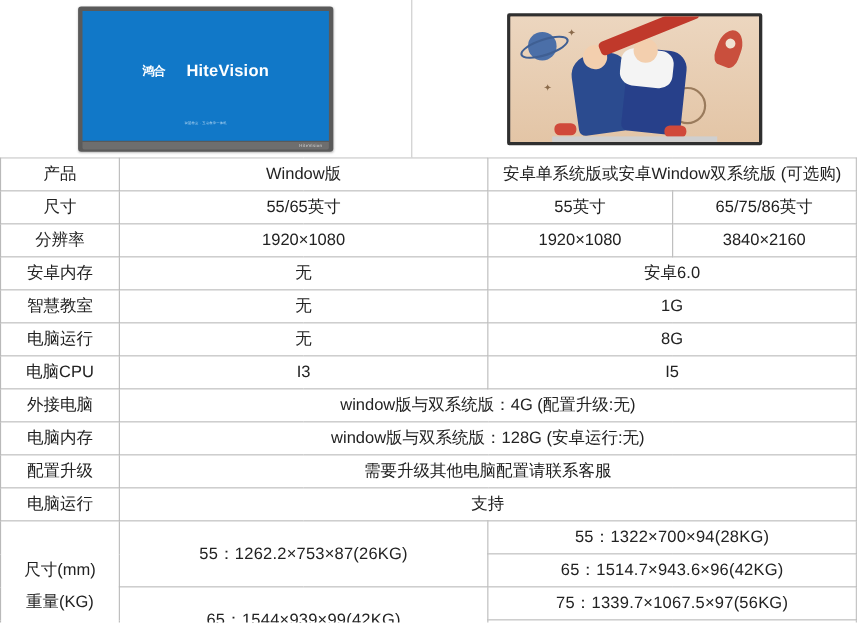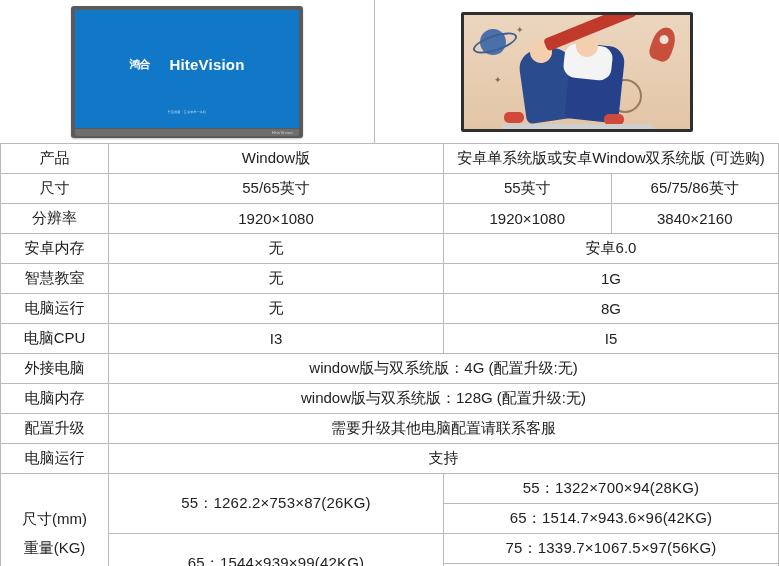--- a/index.html
+++ b/index.html
@@ -351,21 +351,21 @@
         <td class="label">电脑CPU</td>
         <td colspan="2">I3</td>
         <td colspan="2">I5</td>
       </tr>
       <tr>
         <td class="label">外接电脑</td>
         <td colspan="4">window版与双系统版：4G (配置升级:无)</td>
       </tr>
       <tr>
         <td class="label">电脑内存</td>
-        <td colspan="4">window版与双系统版：128G (配置升级:无)</td>
+        <td colspan="4">window版与双系统版：128G (安卓运行:无)</td>
       </tr>
       <tr>
         <td class="label">配置升级</td>
         <td colspan="4">需要升级其他电脑配置请联系客服</td>
       </tr>
       <tr>
         <td class="label">电脑运行</td>
         <td colspan="4">支持</td>
       </tr>
 

